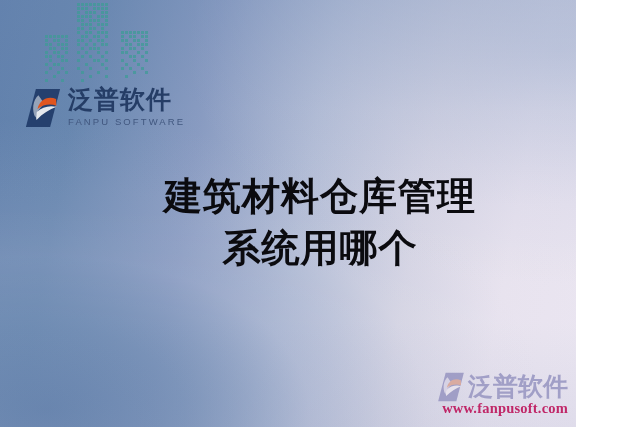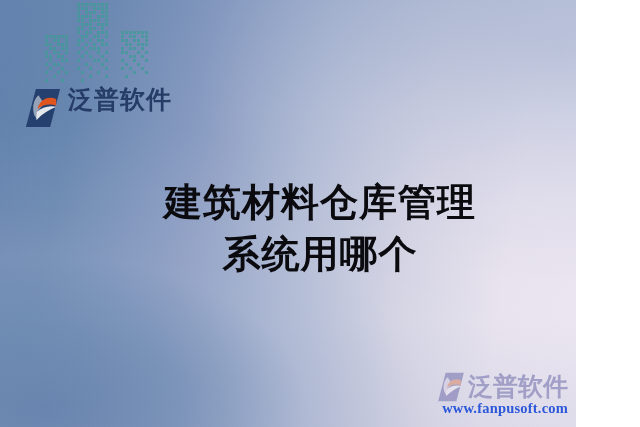--- a/index.html
+++ b/index.html
@@ -105,21 +105,21 @@
     letter-spacing: 2.1px;
     color: #41577f;
     margin-top: 2px;
     white-space: nowrap;
   }
 
   
   .headline {
     position: absolute;
     left: 0;
-    top: 176px;
+    top: 170px;
     width: 640px;
     text-align: center;
     font-family: "DejaVu Sans", "Liberation Sans", sans-serif;
     font-size: 38px;
     font-weight: 700;
     line-height: 52px;
     letter-spacing: 1px;
     color: #0b0b0f;
     white-space: pre-line;
   }
@@ -150,21 +150,21 @@
     letter-spacing: 0px;
     color: #9c9ac4;
     margin-left: 2px;
     white-space: nowrap;
   }
   .wm-url {
     font-family: "Liberation Serif", "DejaVu Serif", serif;
     font-size: 14.5px;
     font-weight: 700;
     letter-spacing: 0.2px;
-    color: #1d4ed8;
+    color: #be185d;
     text-align: right;
     margin-top: -2px;
     white-space: nowrap;
   }
 </style>
 </head>
 <body>
 
 <div id="stage">
 
@@ -407,20 +407,21 @@
   <div class="brand">
     <svg class="brand-mark" viewBox="0 0 40 42">
       <path d="M12.5 1 H38 L27.5 41 H2 Z" fill="#25406e"></path>
       <path d="M16.5 6 H33 L25 36 H8.5 Z" fill="#3a5685" opacity="0.0"></path>
       <path d="M15.2 7.5 C9.2 12.5 8.0 23.5 12.0 31.0 C13.6 25.0 17.0 20.0 21.6 16.8 Z" fill="#f2f4f8" opacity="0.55"></path>
       <path d="M33.8 11.5 C24.5 8.0 16.5 12.5 14.2 22.0 C20.0 17.5 27.5 16.2 34.0 18.6 Z" fill="#e0551f"></path>
       <path d="M34.2 19.8 C27.0 17.8 19.0 19.8 13.6 25.2 C12.6 28.6 12.6 31.4 13.2 33.6 C19.4 27.2 27.0 22.6 34.2 19.8 Z" fill="#ffffff" opacity="0.88"></path>
     </svg>
     <div class="brand-text">
       <div class="brand-cn">泛普软件</div>
+      <div class="brand-en">FANPU SOFTWARE</div>
     </div>
   </div>
 
   <div class="headline">建筑材料仓库管理
 系统用哪个</div>
 
   <div class="watermark">
     <div class="wm-row">
       <svg class="wm-mark" viewBox="0 0 40 42">
         <path d="M12.5 1 H38 L27.5 41 H2 Z" fill="#9c9ac4"></path>

